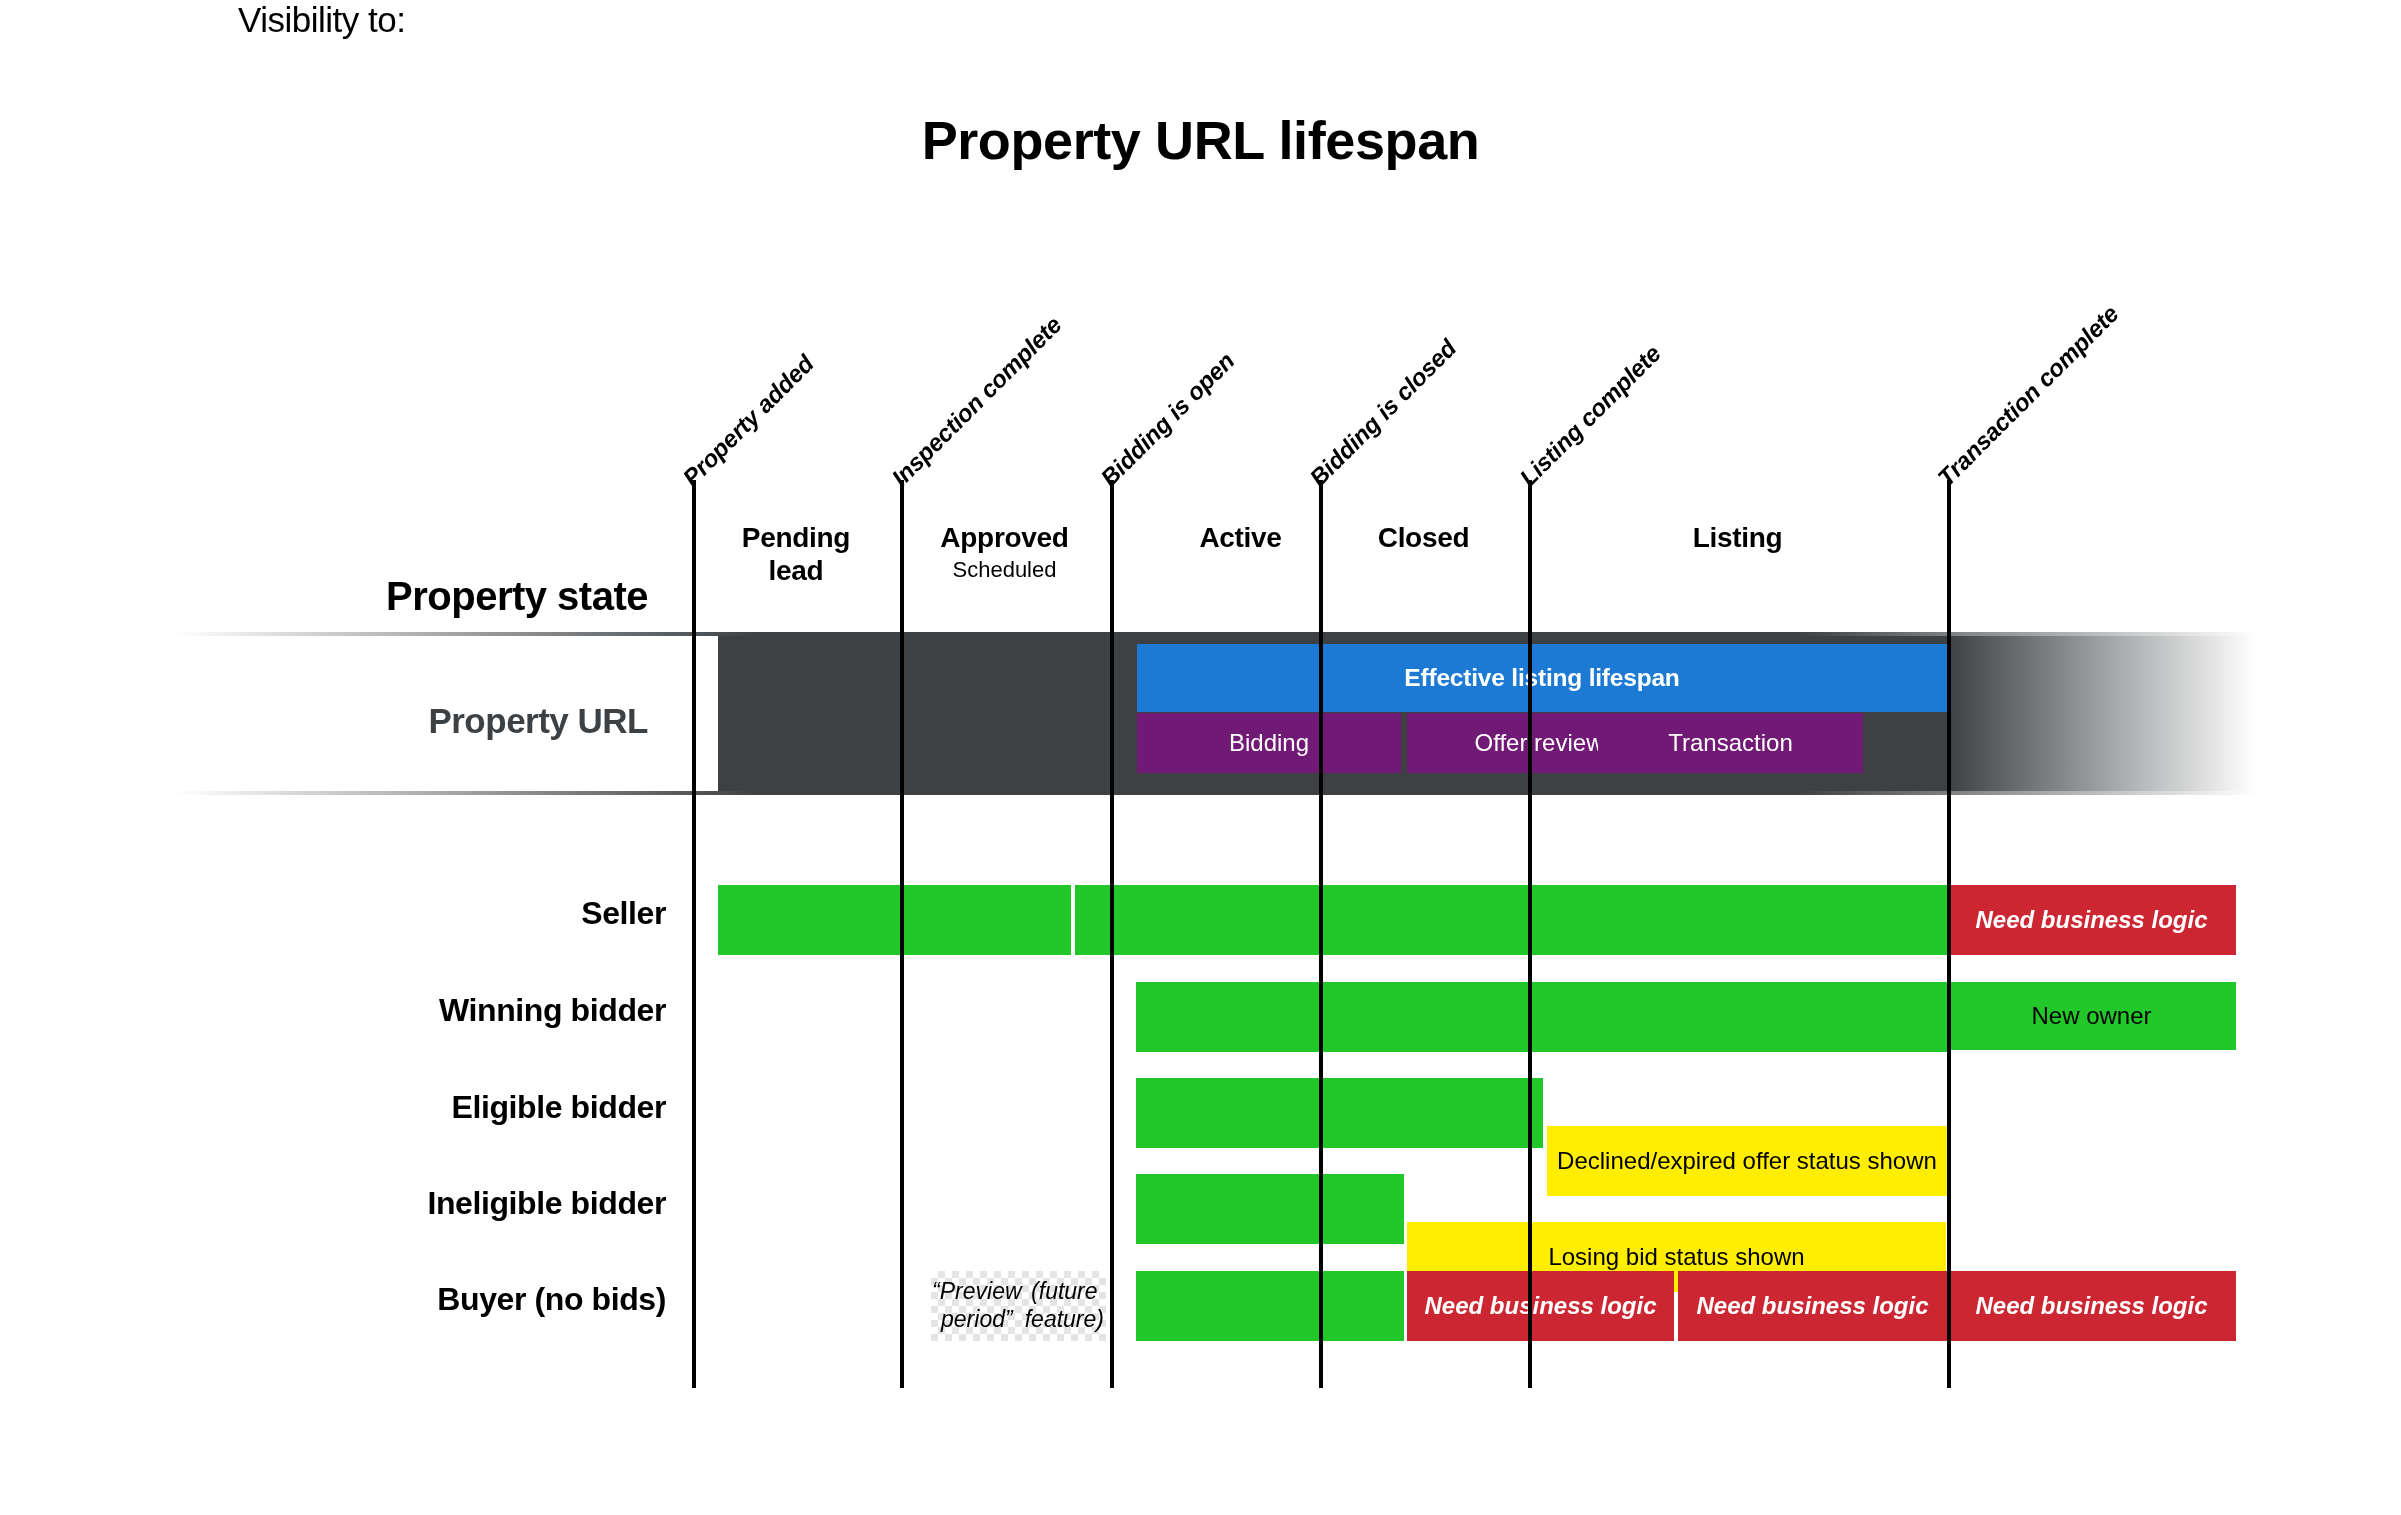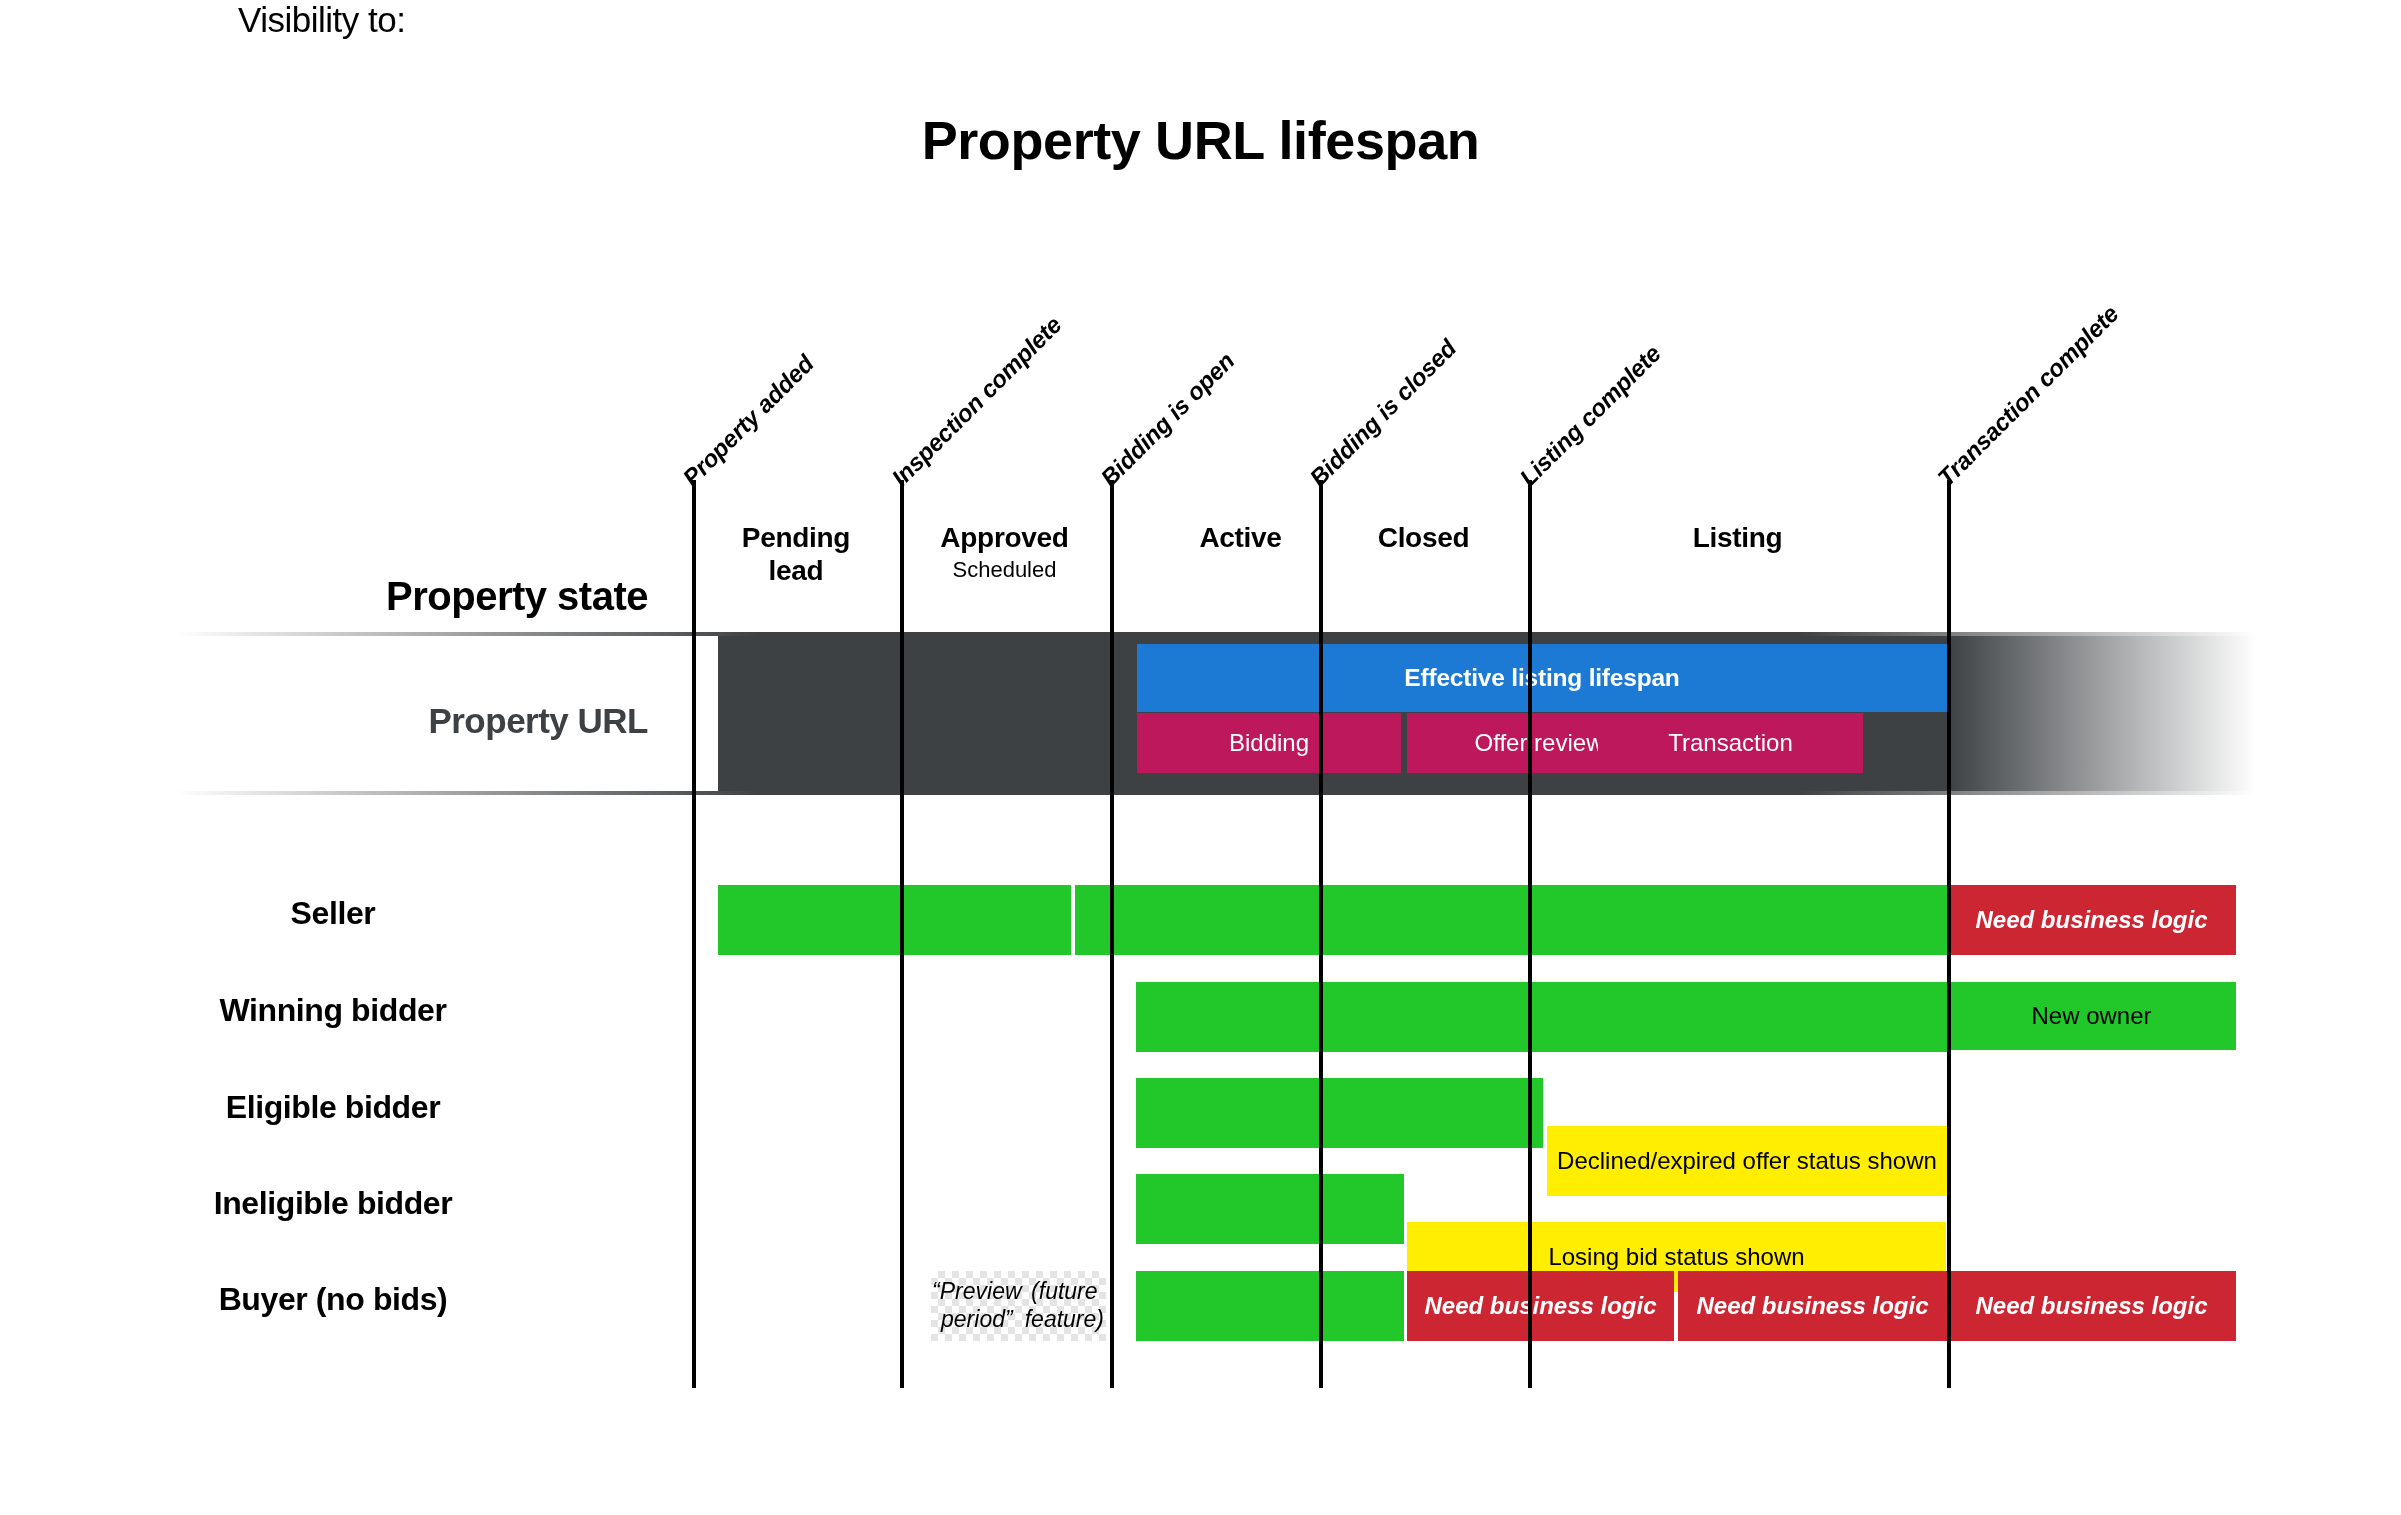--- a/index.html
+++ b/index.html
@@ -116,31 +116,31 @@
     background:#1c7ad4;
     color:#fff;
     font-size:24.5px;
     font-weight:bold;
     display:flex;align-items:center;justify-content:center;
     letter-spacing:-0.2px;
   }
   .subphase{
     position:absolute;
     top:81px;height:60px;
-    background:#be185d;
+    background:#701a75;
     color:#fff;
     font-size:24px;
     display:flex;align-items:center;justify-content:center;
   }
 
   
   .vis-label{
     position:absolute;
     left:0;width:666px;
-    text-align:center;
+    text-align:right;
     font-size:32px;
     font-weight:bold;
     letter-spacing:-0.4px;
     white-space:nowrap;
   }
   .cell{
     position:absolute;
     display:flex;
     align-items:center;
     justify-content:center;

